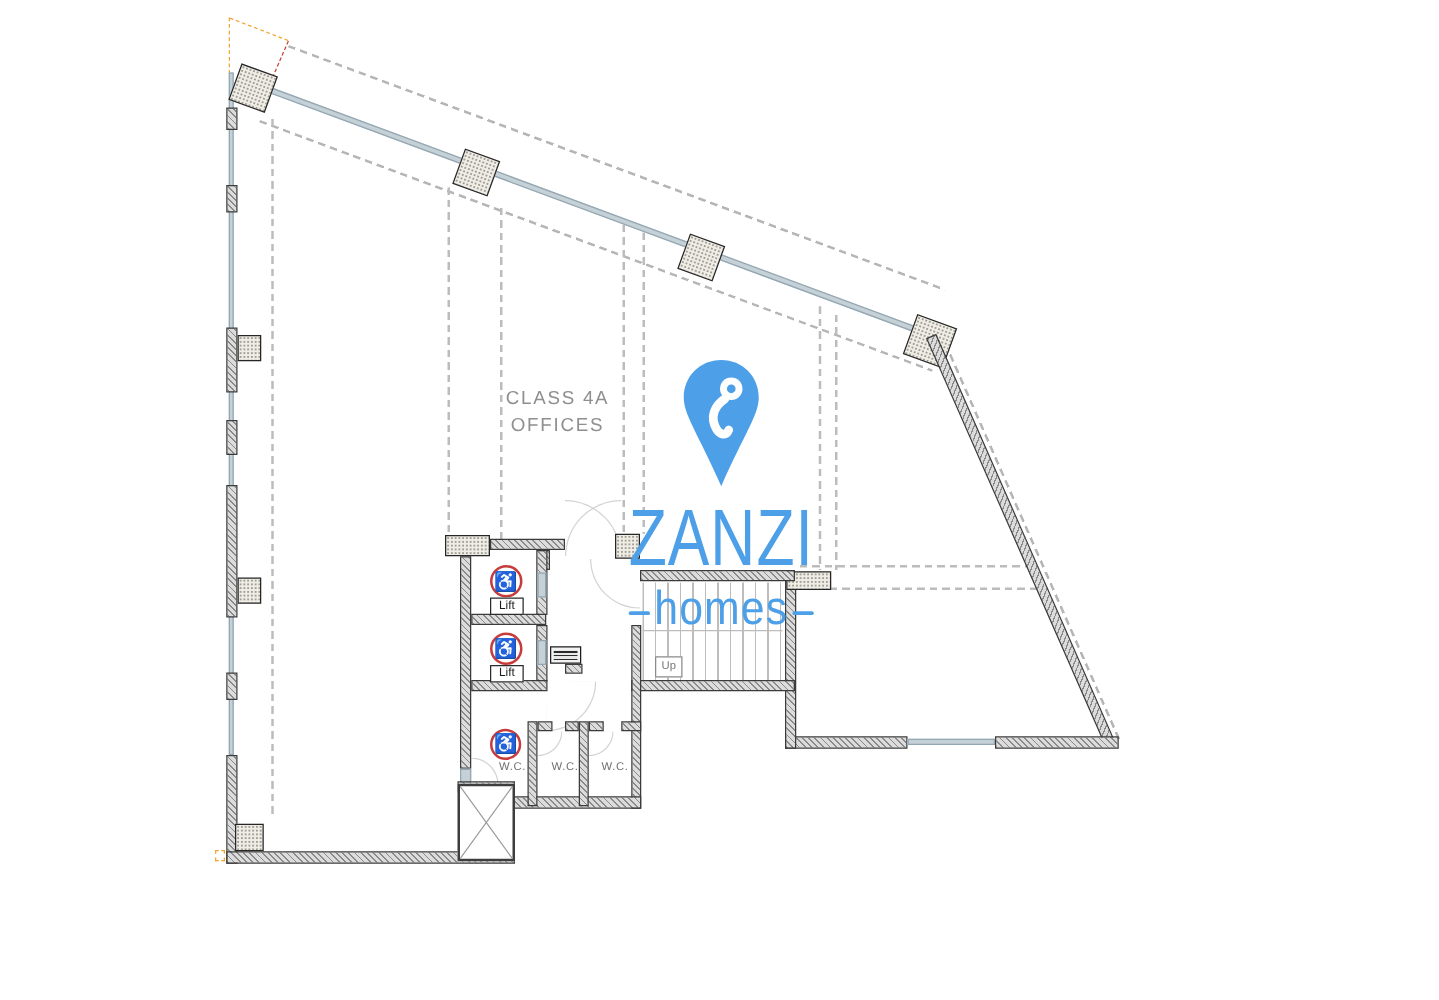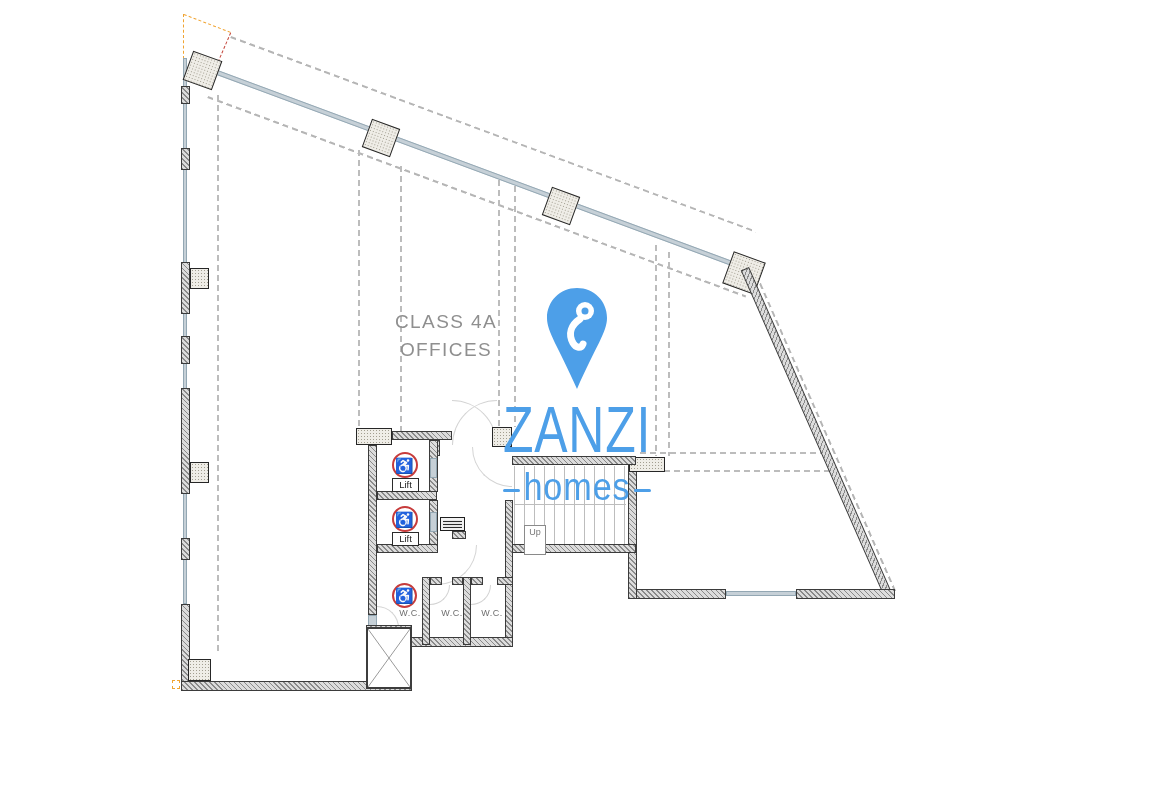--- a/index.html
+++ b/index.html
@@ -23,21 +23,21 @@
   
   .arc{position:absolute;box-sizing:border-box;border:0 solid #d4d4d4;}
   .arc-tr{border-top-width:1.4px;border-right-width:1.4px;border-radius:0 100% 0 0;}
   .arc-tl{border-top-width:1.4px;border-left-width:1.4px;border-radius:100% 0 0 0;}
   .arc-br{border-bottom-width:1.4px;border-right-width:1.4px;border-radius:0 0 100% 0;}
   .arc-bl{border-bottom-width:1.4px;border-left-width:1.4px;border-radius:0 0 0 100%;}
   
   .title{position:absolute;left:455px;top:82px;width:240px;text-align:center;
          font-size:21px;letter-spacing:0.6px;color:#161616;font-weight:500;}
   .zone{position:absolute;left:390px;top:308px;width:112px;text-align:center;
-        font-size:19px;line-height:1.45;letter-spacing:1.4px;color:#8f8f8f;}
+        font-size:15px;line-height:1.45;letter-spacing:1.4px;color:#8f8f8f;}
   .small-lbl{position:absolute;font-size:9px;color:#6f6f6f;letter-spacing:0.5px;text-align:center;}
   .box-lbl{position:absolute;box-sizing:border-box;border:1.4px solid #2b2b2b;background:#fff;
            font-size:9.5px;color:#1c1c1c;text-align:center;line-height:11px;}
   .up-lbl{position:absolute;box-sizing:border-box;border:1px solid #8a8a8a;background:#fff;
           font-size:9px;color:#787878;text-align:center;line-height:13px;}
   
   .acc{position:absolute;box-sizing:border-box;border-radius:50%;border:2px solid #c73b3b;background:#fff;
        display:flex;align-items:center;justify-content:center;}
   .acc span{font-size:15px;color:#000;line-height:1;}
   
@@ -122,21 +122,21 @@
   <div class="w" style="left:796px;top:589px;width:99px;height:10px;"></div>
   <div class="w" style="left:628px;top:459px;width:9px;height:140px;"></div>
   <div class="c" style="left:629px;top:457px;width:36px;height:15px;"></div>
 
   <div class="treads" style="left:514px;top:466px;width:112px;height:78px;"></div>
   <div class="abs" style="left:514px;top:504px;width:112px;height:1px;background:#bdbdbd;"></div>
   <div class="w" style="left:512px;top:456px;width:124px;height:9px;"></div>
   <div class="c" style="left:492px;top:427px;width:20px;height:20px;"></div>
   <div class="w" style="left:505px;top:544px;width:131px;height:9px;"></div>
   <div class="w" style="left:505px;top:500px;width:8px;height:147px;"></div>
-  <div class="up-lbl" style="left:524px;top:525px;width:22px;height:30px;"><span>Up</span></div>
+  <div class="up-lbl" style="left:524px;top:525px;width:22px;height:17px;"><span>Up</span></div>
 
   <div class="c" style="left:356px;top:428px;width:36px;height:17px;"></div>
   <div class="w" style="left:392px;top:431px;width:60px;height:9px;"></div>
   <div class="w" style="left:431px;top:440px;width:9px;height:16px;"></div>
   <div class="w" style="left:368px;top:445px;width:9px;height:170px;"></div>
   <div class="win" style="left:368px;top:615px;width:9px;height:12px;"></div>
   <div class="w" style="left:377px;top:491px;width:60px;height:9px;"></div>
   <div class="w" style="left:429px;top:440px;width:9px;height:52px;"></div>
   <div class="w" style="left:429px;top:500px;width:9px;height:45px;"></div>
   <div class="win" style="left:430px;top:458px;width:7px;height:20px;"></div>

